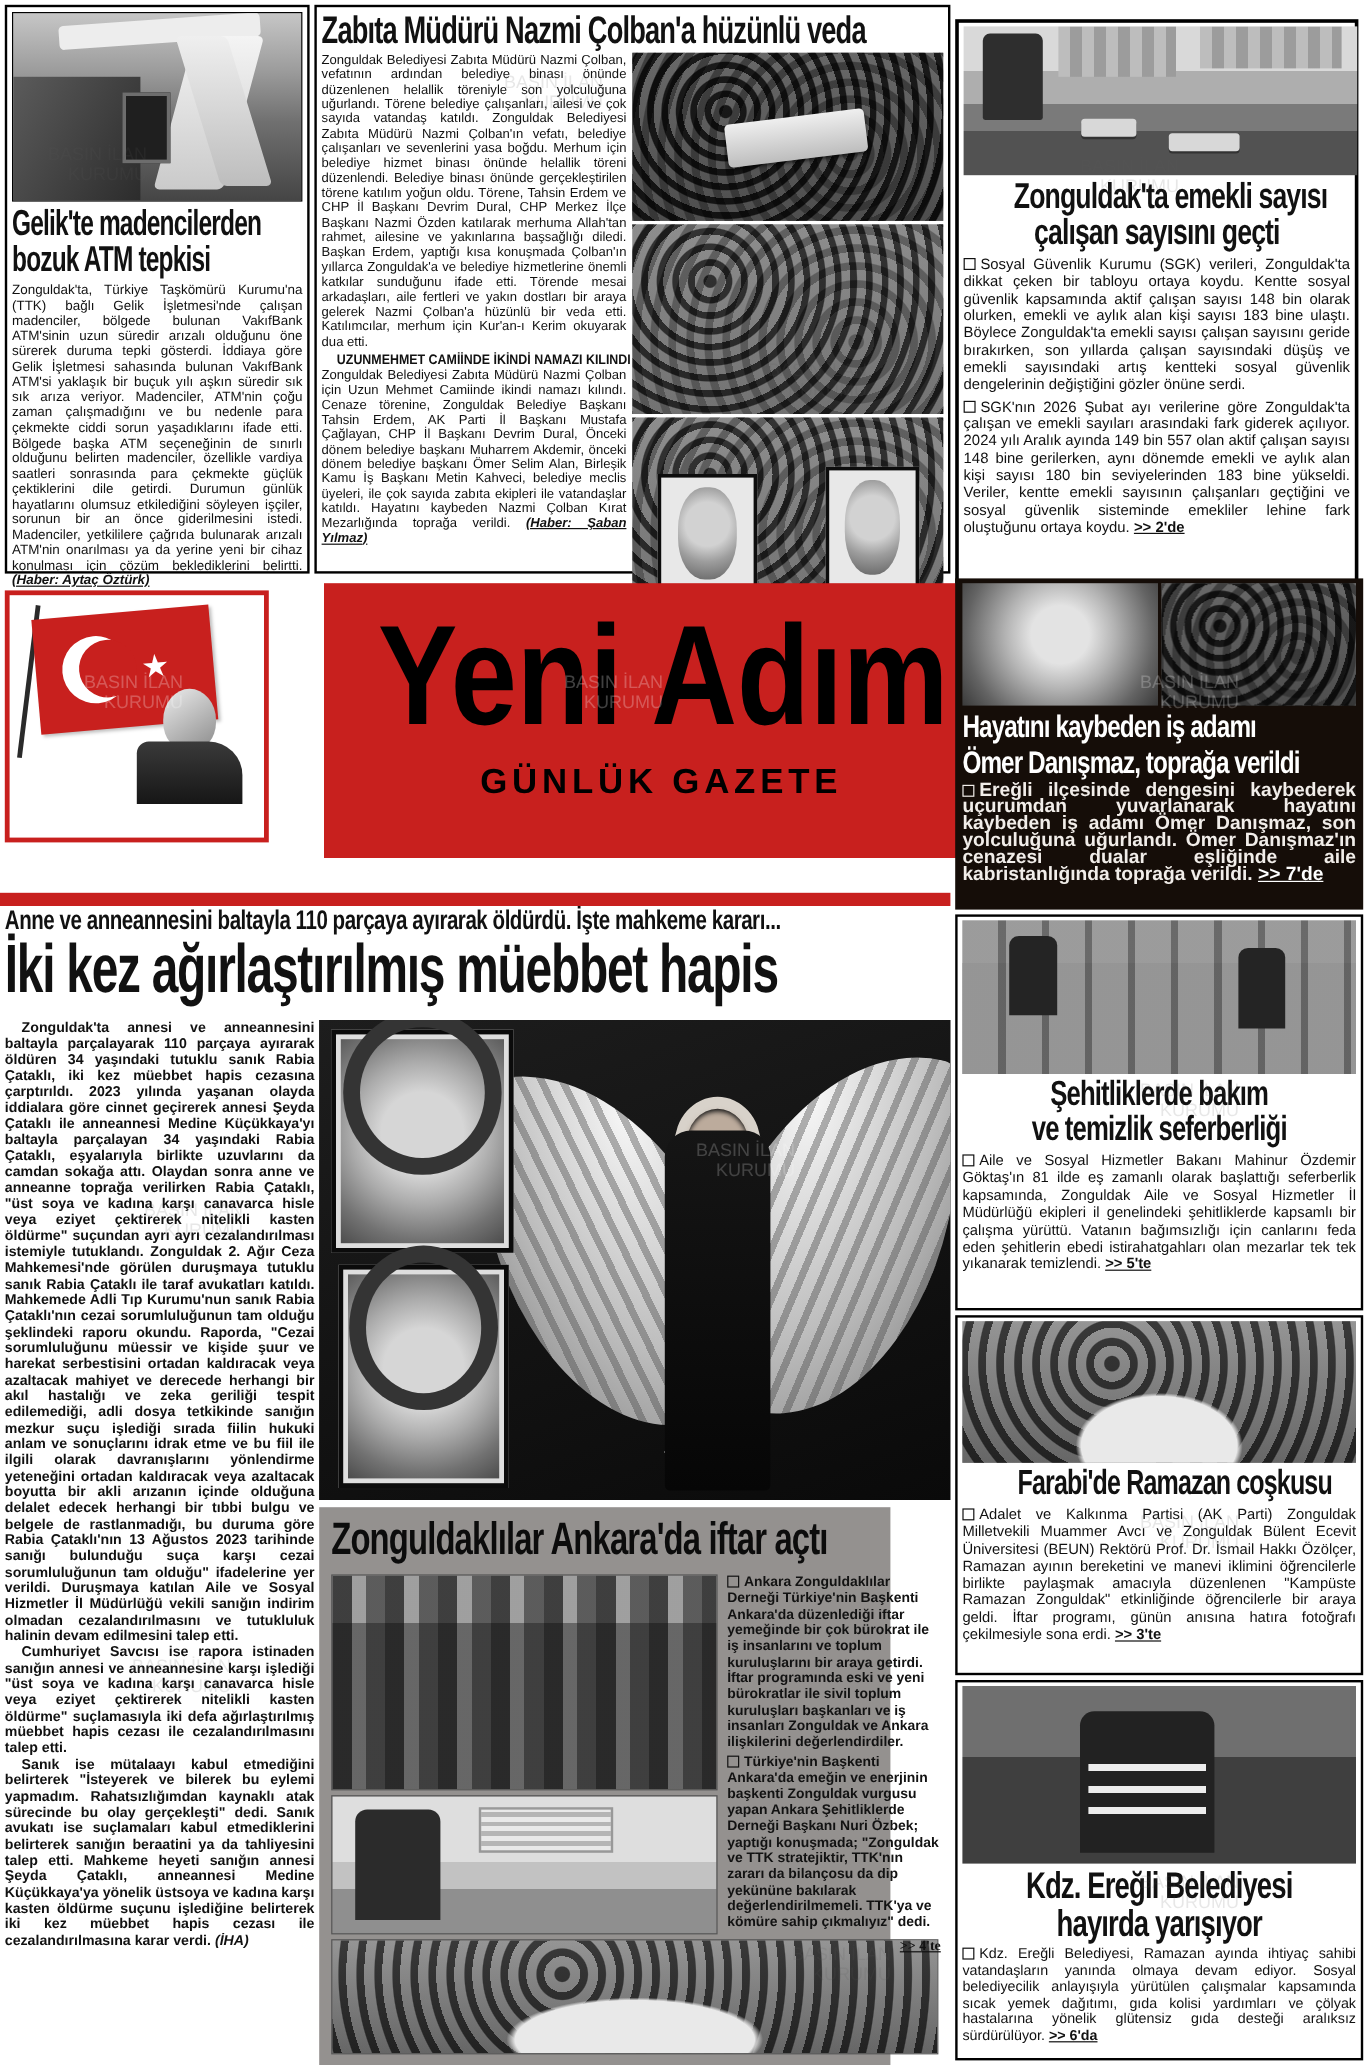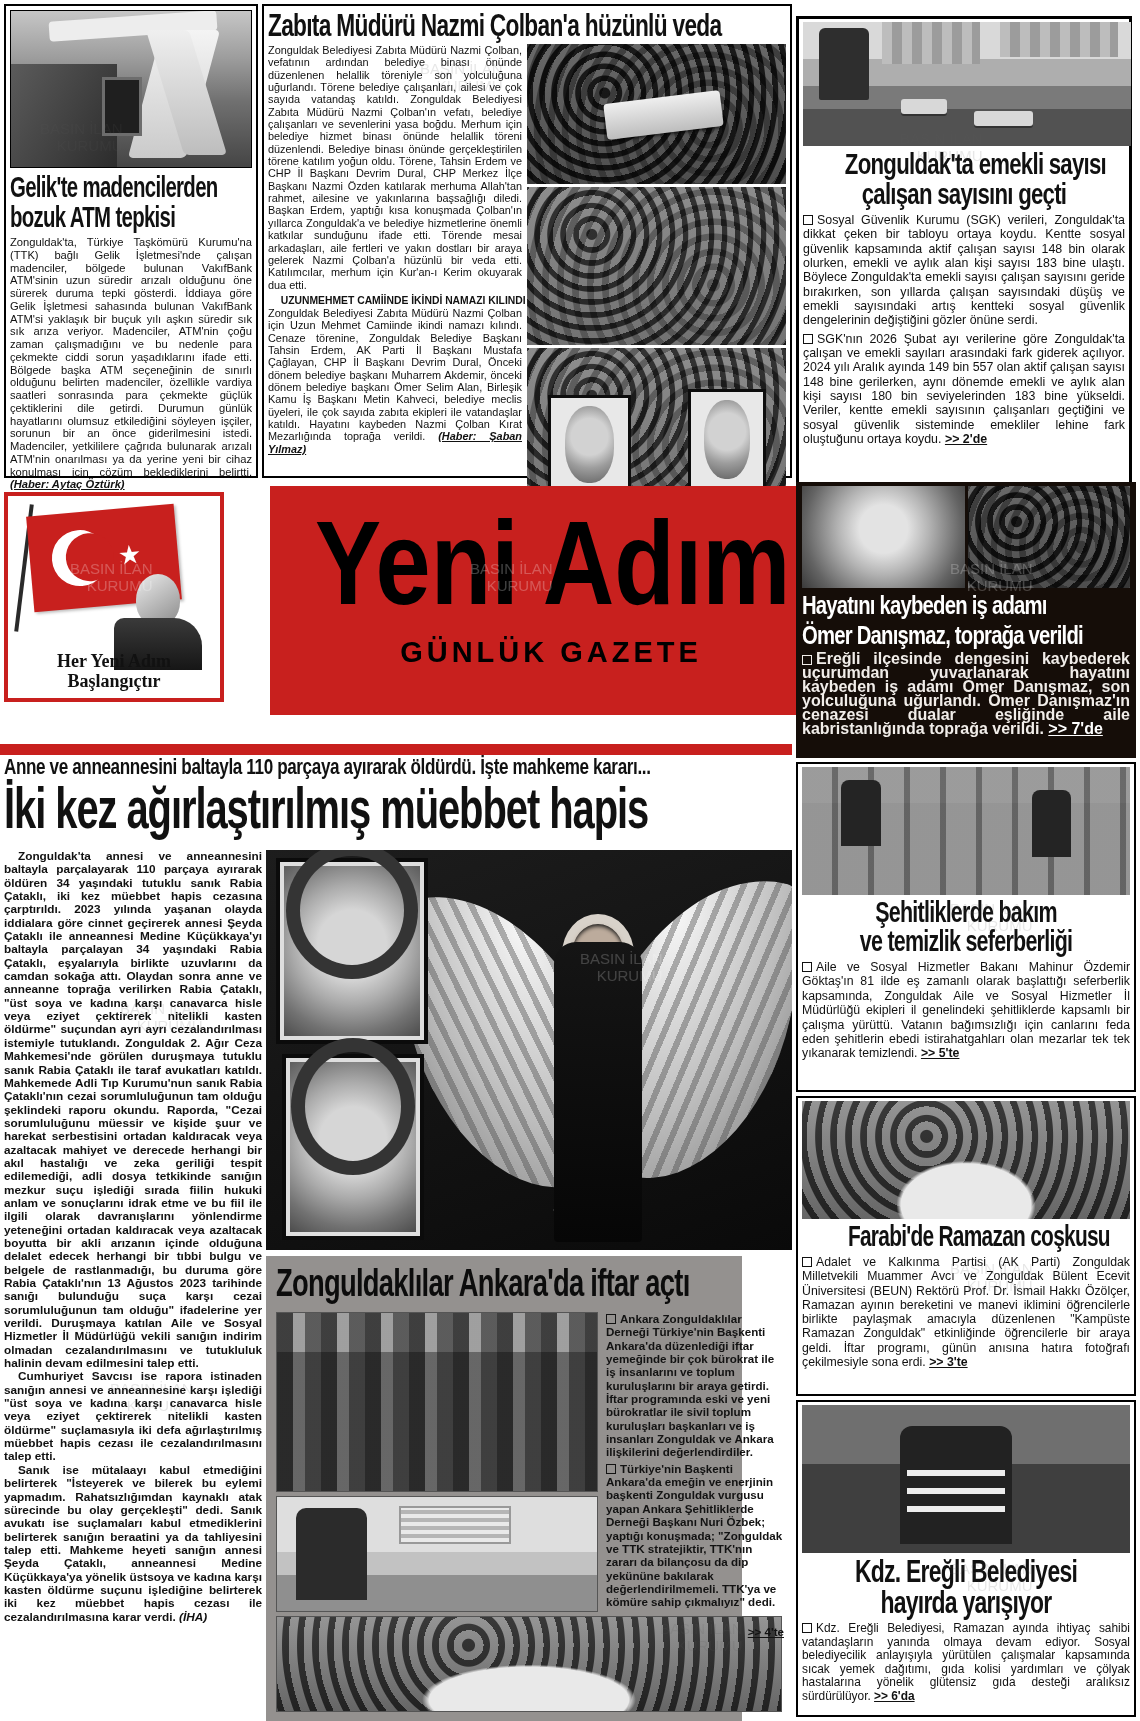--- a/index.html
+++ b/index.html
@@ -127,21 +127,21 @@
   #frame2{left:16px;top:204px;width:142px;height:186px;}
   .face{position:absolute;inset:4px;background:radial-gradient(circle at 50% 46%,#d6d6d6 0 30%,#ababab 52%,#727272 78%,#4c4c4c);}
   .face:before{content:"";position:absolute;left:12%;top:-6%;width:76%;height:64%;border-radius:50%;box-shadow:0 0 0 14px #343434;}
   
   #iftar{left:266px;top:1256px;width:476px;height:465px;background:#94918f;box-sizing:border-box;padding:8px 10px;color:#121212;}
   .h-iftar{font-size:38px;transform:scaleX(.72);color:#0c0c0c;}
   #iftar-photo1{position:absolute;left:10px;top:56px;width:322px;height:180px;border:1px solid #555;}
   #iftar-photo2{position:absolute;left:10px;top:240px;width:322px;height:116px;border:1px solid #555;}
   #iftar-photo3{position:absolute;left:10px;top:360px;width:506px;height:96px;border:1px solid #555;}
   #iftar-text{position:absolute;left:340px;top:56px;width:178px;height:300px;font-size:11.6px;line-height:13.35px;font-weight:bold;text-align:left;}
-  #iftar-text .more-line{text-align:right;margin-top:16px;}
+  #iftar-text .more-line{text-align:right;margin-top:6px;font-family:Liberation Serif, serif;}
   
   #block-sehitlik{left:796px;top:762px;width:340px;height:330px;}
   #sehitlik-photo{width:328px;height:128px;margin:1px auto 3px auto;}
   .h-seh{font-size:29px;transform:scaleX(.74);}
   #block-sehitlik .body-txt{font-size:12.3px;line-height:14.4px;margin-top:4px;}
   #block-farabi{left:796px;top:1096px;width:340px;height:300px;}
   #farabi-photo{width:328px;height:118px;margin:1px auto 3px auto;}
   .h-far{font-size:29px;transform:scaleX(.72);}
   #block-farabi .body-txt{font-size:12.3px;line-height:14.3px;margin-top:4px;}
   #block-eregli{left:796px;top:1400px;width:340px;height:317px;}
@@ -211,24 +211,20 @@
   <div id="logo-box" class="abs">
     <div class="pole"></div>
     <div class="flag">
       <div class="cres"></div>
       <div class="star">★</div>
     </div>
     <div class="ata">
       <div class="head"></div>
       <div class="shou"></div>
     </div>
-    <div class="motto">
-      <div>Her Yeni Adım</div>
-      <div>Başlangıçtır</div>
-    </div>
   </div>
 
   <div id="red-box" class="abs">
     <div id="mast-title">Yeni Adım</div>
     <div id="mast-sub">GÜNLÜK GAZETE</div>
   </div>
 
   <div id="red-bar" class="abs"></div>
 
   <div id="black-box" class="abs">

